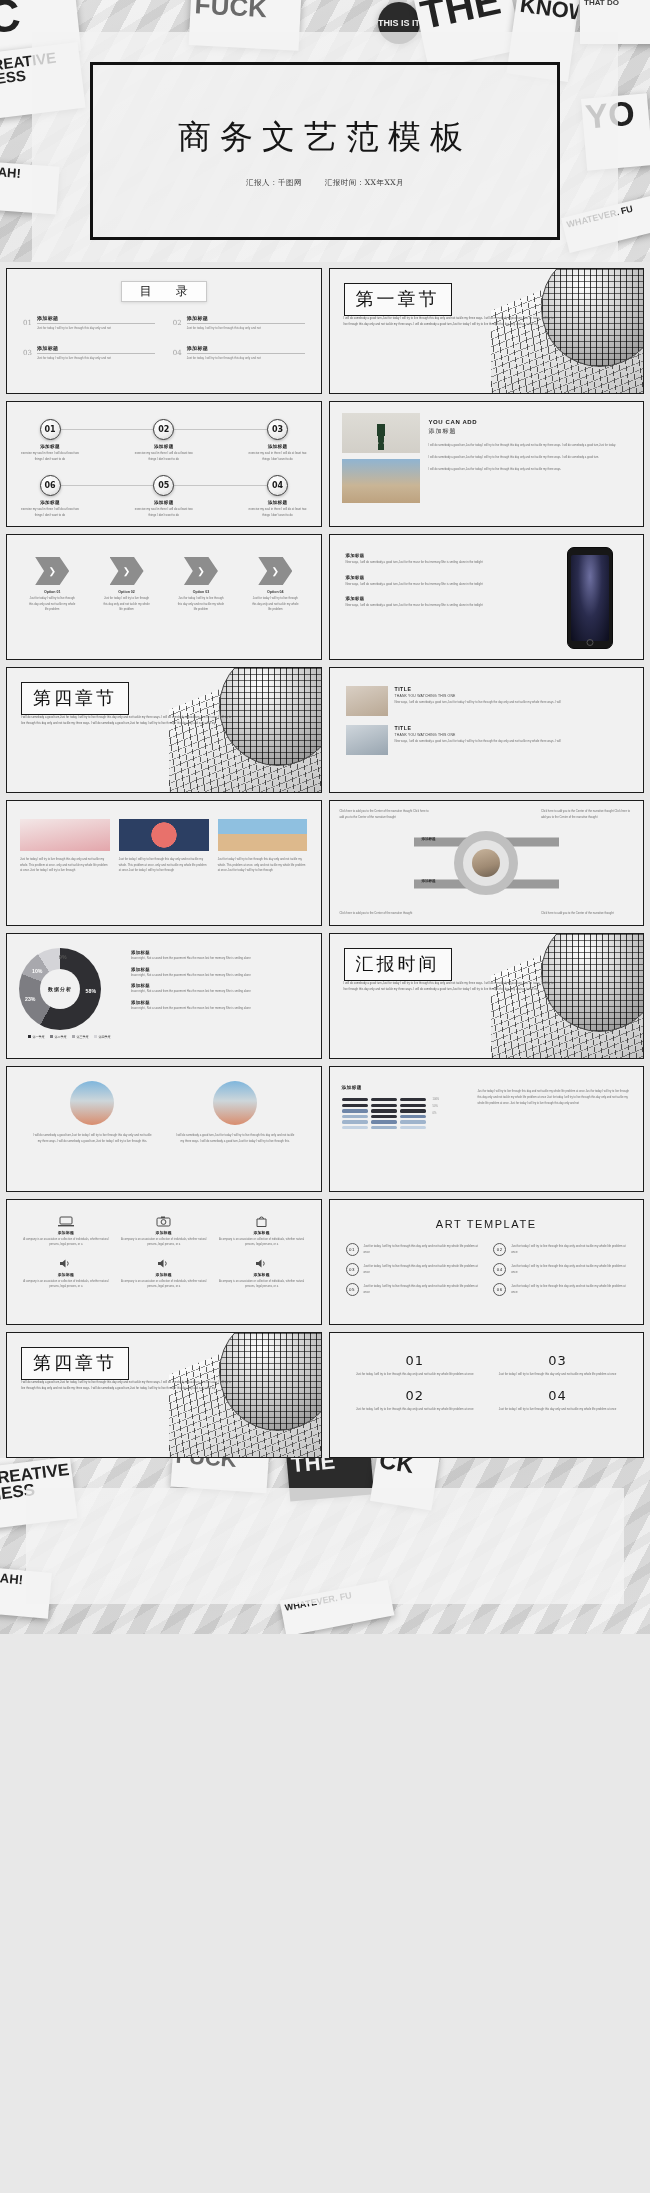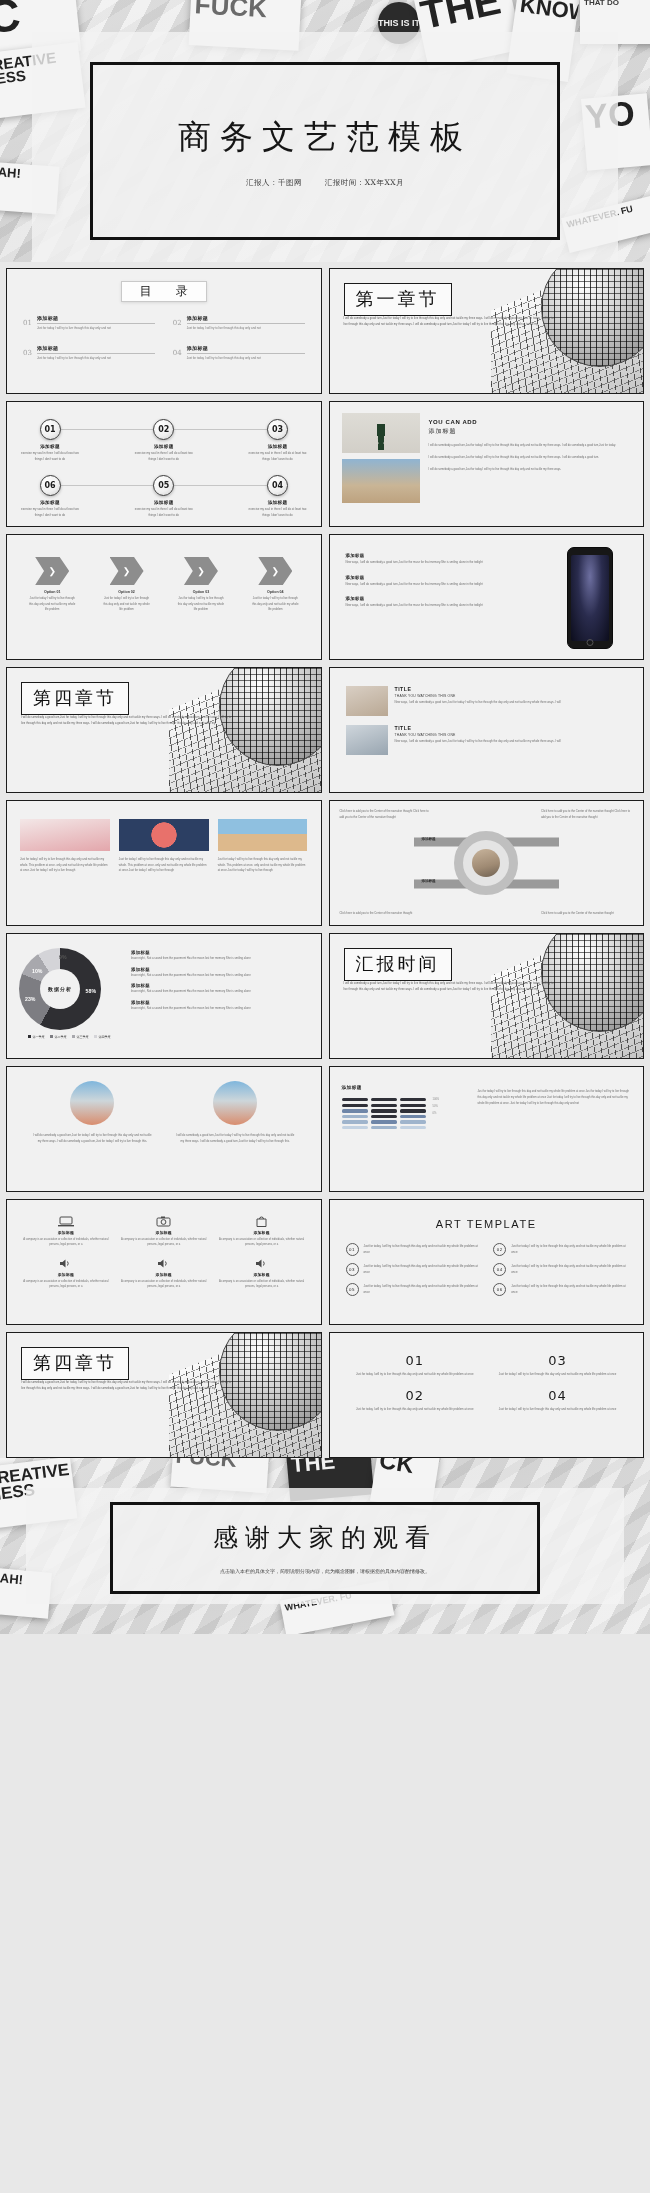--- a/index.html
+++ b/index.html
@@ -811,17 +811,13 @@
 </div>
 
 <div class="page photo-bg" id="closing">
   <div class="scrap" style="left:-18px;top:4px;width:92px;height:62px;transform:rotate(-7deg);font-size:17px;padding:5px;"><span>CREATIVE MESS</span></div>
   <div class="scrap" style="left:172px;top:-12px;width:96px;height:44px;transform:rotate(4deg);font-size:22px;padding:3px;color:#6a6a6a;"><span>FUCK</span></div>
   <div class="scrap dark" style="left:288px;top:-10px;width:84px;height:50px;transform:rotate(-5deg);font-size:22px;padding:4px;"><span>THE</span></div>
   <div class="scrap" style="left:374px;top:-8px;width:62px;height:56px;transform:rotate(9deg);font-size:24px;padding:3px;"><span>CK</span></div>
   <div class="scrap" style="left:-14px;top:112px;width:64px;height:46px;transform:rotate(5deg);font-size:13px;padding:4px;"><span>EAH!</span></div>
   <div class="scrap" style="left:282px;top:132px;width:110px;height:36px;transform:rotate(-11deg);font-size:9px;padding:4px;"><span>WHATEVER. FU</span></div>
   <div class="close-band"></div>
-  <div class="close-frame">
-    <div class="close-title">感谢大家的观看</div>
-    <div class="close-sub">点击输入本栏的具体文字，简明说明分项内容，此为概念图解，请根据您的具体内容酌情修改。</div>
-  </div>
 </div>
 
 </body></html>

